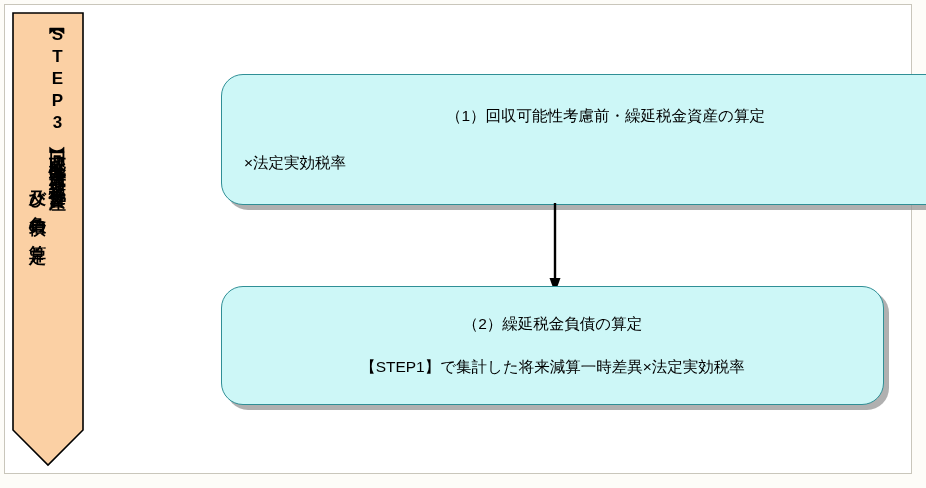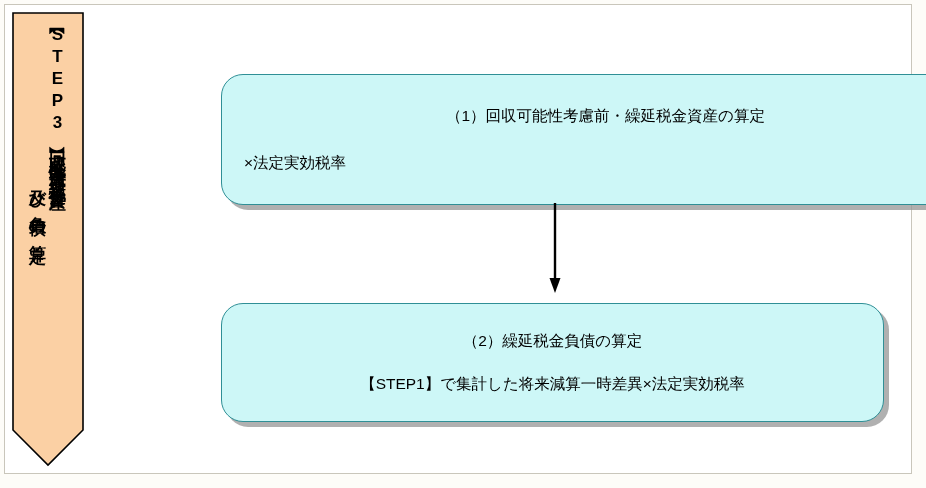--- a/index.html
+++ b/index.html
@@ -87,21 +87,21 @@
   }
   #box-top {
     left: 221px;
     top: 74px;
     width: 769px;
     height: 131px;
     padding: 0 22px;
   }
   #box-bottom {
     left: 221px;
-    top: 303px;
+    top: 286px;
     width: 663px;
     height: 119px;
     padding: 0 22px;
   }
   .box-line {
     font-size: 15.5px;
     color: #000000;
     text-align: center;
     line-height: 1.35;
     white-space: nowrap;

